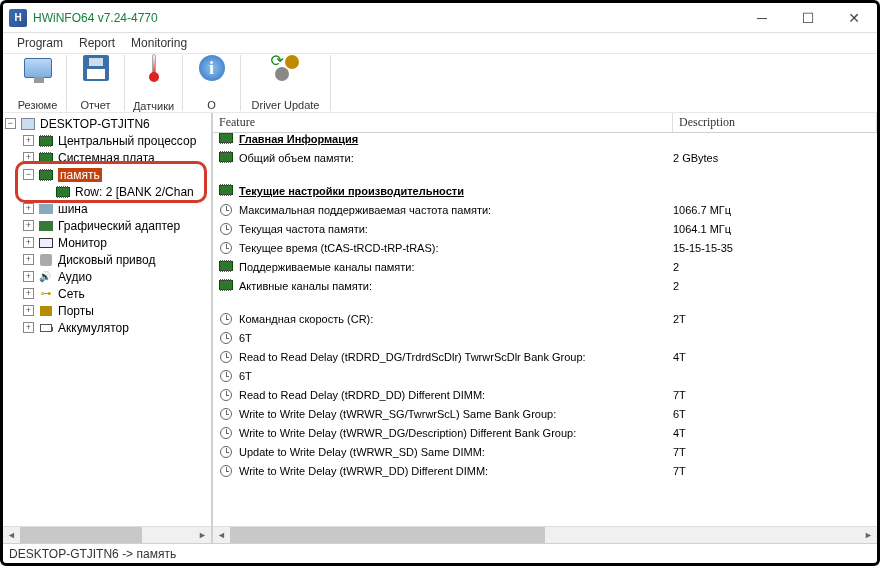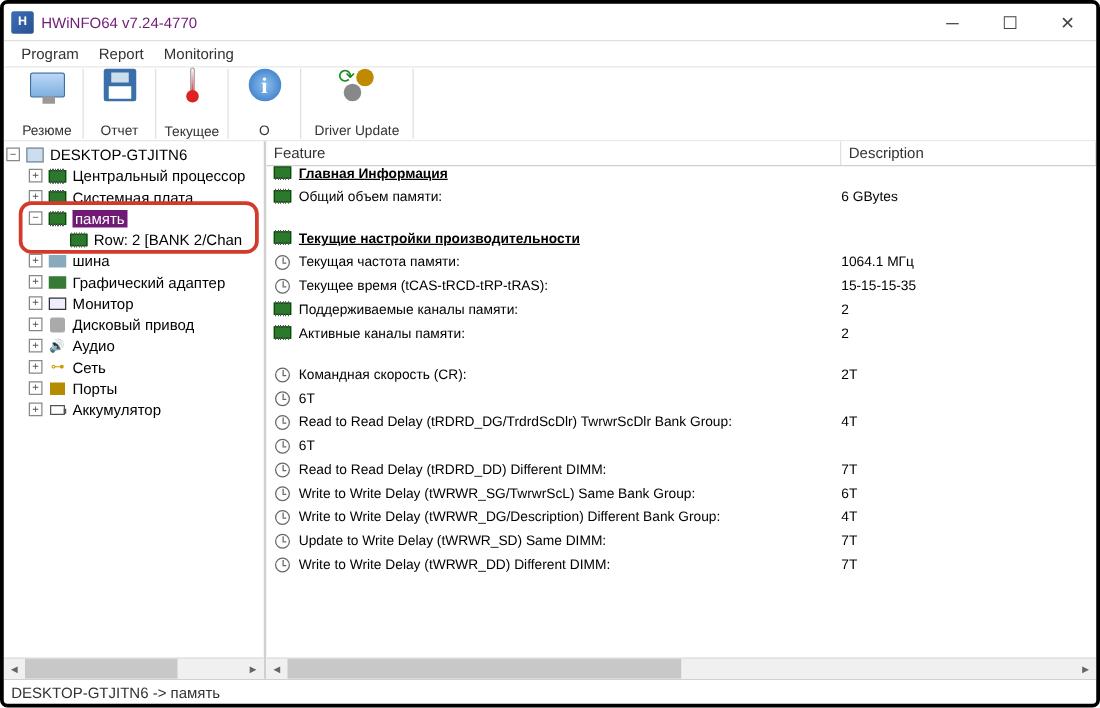--- a/index.html
+++ b/index.html
@@ -1,21 +1,21 @@
 <!DOCTYPE html>
 <html><head>
 <meta charset="utf-8">
 <style>
 * { box-sizing: border-box; margin: 0; padding: 0; }
 body { font-family: "Segoe UI", Tahoma, sans-serif; font-size: 12px; background: #fff; width: 880px; height: 566px; overflow: hidden; border: 3px solid #000; border-radius: 6px; position: relative; }
 
 
 .titlebar { height: 30px; display: flex; align-items: center; padding: 0 0 0 6px; border-bottom: 1px solid #e0e0e0; }
 .titlebar .app-icon { width: 18px; height: 18px; background: linear-gradient(135deg,#3b6fb8,#2a5090); border-radius: 2px; display: flex; align-items: center; justify-content: center; color: #fff; font-size: 10px; font-weight: bold; }
-.titlebar .title { margin-left: 6px; color: #701a75; font-size: 12px; }
+.titlebar .title { margin-left: 6px; color: #15803d; font-size: 12px; }
 .titlebar .winbtns { margin-left: auto; display: flex; }
 .titlebar .winbtns div { width: 46px; height: 30px; display: flex; align-items: center; justify-content: center; color: #444; font-size: 14px; }
 
 
 .menubar { height: 20px; display: flex; align-items: center; padding: 0 6px; }
 .menubar span { padding: 2px 8px; color: #333; }
 
 
 .toolbar { height: 60px; display: flex; align-items: center; padding: 2px 6px; border-top: 1px solid #e8e8e8; border-bottom: 1px solid #e8e8e8; }
 .tool { display: flex; flex-direction: column; align-items: center; justify-content: center; width: 58px; height: 56px; border-right: 1px solid #e0e0e0; }
@@ -26,21 +26,21 @@
 
 .main { display: flex; height: calc(100% - 30px - 20px - 60px - 20px); }
 .tree { width: 210px; border-right: 2px solid #d0d0d0; overflow: hidden; position: relative; padding: 2px 0 0 2px; }
 .details { flex: 1; position: relative; overflow: hidden; }
 
 
 .tree-inner { position: relative; height: 100%; }
 .treerow { display: flex; align-items: center; height: 17px; white-space: nowrap; font-size: 12px; color: #000; }
 .treerow .exp { width: 11px; height: 11px; border: 1px solid #888; display: flex; align-items: center; justify-content: center; margin-right: 4px; font-size: 9px; line-height: 1; background: #fff; color: #555; }
 .treerow .ico { width: 16px; height: 14px; margin-right: 4px; display: flex; align-items: center; justify-content: center; }
-.treerow.sel .label { background: #701a75; color: #fff; padding: 0 2px; }
+.treerow.sel .label { background: #c2410c; color: #fff; padding: 0 2px; }
 .ind { display: inline-block; }
 
 
 .annot { position: absolute; border: 3px solid #d23a2a; border-radius: 10px; pointer-events: none; }
 
 
 .chip { width: 14px; height: 10px; background: #2b7a2b; border: 1px solid #0a4a0a; display: inline-block; position: relative; }
 .chip::before, .chip::after { content: ""; position: absolute; width: 100%; height: 2px; background: repeating-linear-gradient(90deg,#555 0 1px,transparent 1px 2px); left: 0; }
 .chip::before { top: -2px; }
 .chip::after { bottom: -2px; }
@@ -50,21 +50,21 @@
 .gpu-icon { width: 14px; height: 10px; background: #357a35; }
 .mon-icon { width: 14px; height: 10px; border: 1px solid #333; background: #eef; }
 .disk-icon { width: 12px; height: 12px; background: #aaa; border-radius: 2px; }
 .audio-icon { color: #555; font-size: 10px; }
 .net-icon { color: #cc9a00; font-size: 11px; }
 .port-icon { width: 12px; height: 10px; background: #b58b00; }
 .bat-icon { width: 12px; height: 8px; border: 1px solid #555; position: relative; }
 .bat-icon::after { content: ""; position: absolute; right: -2px; top: 2px; width: 2px; height: 4px; background: #555; }
 
 
-.dhead { display: flex; height: 20px; border-bottom: 1px solid #d0d0d0; background: #fff; }
+.dhead { display: flex; height: 20px; border-bottom: 1px solid #d0d0d0; background: #fff; font-family: Liberation Serif, serif; }
 .dhead div { padding: 2px 6px; border-right: 1px solid #e0e0e0; font-size: 12px; color: #333; }
 .dhead .c1 { width: 460px; }
 .dhead .c2 { flex: 1; }
 .dbody { overflow: hidden; height: calc(100% - 20px - 17px); }
 .drow { display: flex; align-items: flex-start; height: 19px; font-size: 11px; padding-left: 4px; }
 .drow .dicon { width: 18px; display: flex; align-items: center; justify-content: center; margin-right: 4px; }
 .drow .feat { width: 434px; white-space: nowrap; overflow: hidden; }
 .drow .desc { flex: 1; }
 .section .feat { font-weight: bold; text-decoration: underline; color: #000; }
 .clock { width: 12px; height: 12px; border: 1px solid #666; border-radius: 50%; position: relative; }
@@ -128,21 +128,21 @@
       </div>
     <div class="tlabel">Отчет</div>
   </div>
   <div class="tool">
     <div class="ticon">
         <div class="thermo">
           <div class="tube"></div>
           <div class="bulb"></div>
         </div>
       </div>
-    <div class="tlabel">Текущее</div>
+    <div class="tlabel">Датчики</div>
   </div>
   <div class="tool">
     <div class="ticon">
         <div class="info-i">i</div>
       </div>
     <div class="tlabel">О</div>
   </div>
   <div class="tool">
     <div class="ticon">
         <div class="drv-icon">
@@ -279,29 +279,36 @@
             <span class="chip"></span>
           </span>
           <span class="feat">Главная Информация</span>
           <span class="desc"></span>
         </div>
       <div class="drow">
           <span class="dicon">
             <span class="chip"></span>
           </span>
           <span class="feat">Общий объем памяти:</span>
-          <span class="desc">6 GBytes</span>
+          <span class="desc">2 GBytes</span>
         </div>
       <div class="drow" style="height:14px"></div>
       <div class="drow section">
           <span class="dicon">
             <span class="chip"></span>
           </span>
           <span class="feat">Текущие настройки производительности</span>
           <span class="desc"></span>
+        </div>
+      <div class="drow">
+          <span class="dicon">
+            <span class="clock"></span>
+          </span>
+          <span class="feat">Максимальная поддерживаемая частота памяти:</span>
+          <span class="desc">1066.7 МГц</span>
         </div>
       <div class="drow">
           <span class="dicon">
             <span class="clock"></span>
           </span>
           <span class="feat">Текущая частота памяти:</span>
           <span class="desc">1064.1 МГц</span>
         </div>
       <div class="drow">
           <span class="dicon">

